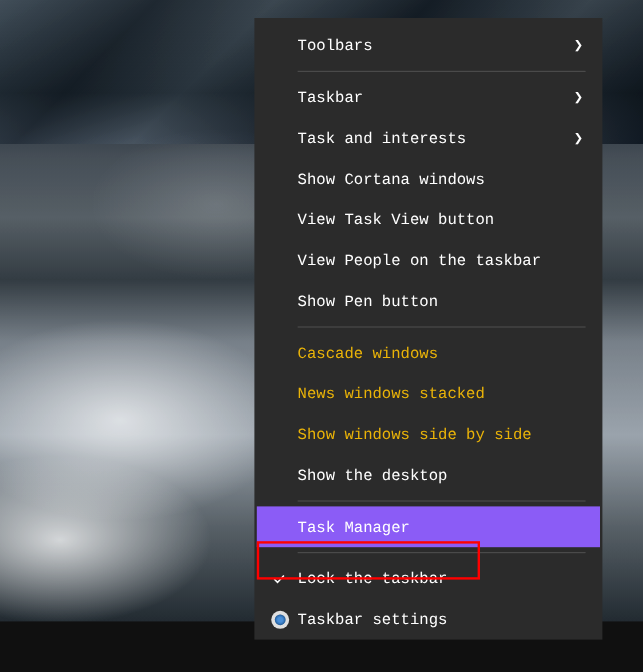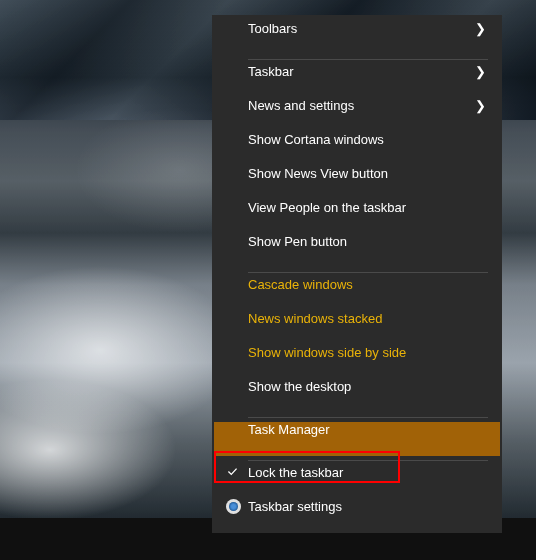--- a/index.html
+++ b/index.html
@@ -67,33 +67,34 @@
       top: 15px;
       left: 212px;
       width: 290px;
       background: #2b2b2b;
       display: flex;
       flex-direction: column;
       padding: 6px 2px 0 2px;
     }
     .menu-item {
       display: flex;
-      align-items: flex-start;
+      align-items: center;
       height: 34px;
       padding: 0 14px 0 12px;
       color: #ffffff;
       font-size: 13px;
       cursor: default;
       position: relative;
+      font-family: Liberation Mono, monospace;
     }
     .menu-item.disabled {
       color: #eab308;
     }
     .menu-item.hovered {
-      background: #a16207;
+      background: #8b5cf6;
     }
     .menu-icon {
       width: 22px;
       display: flex;
       align-items: center;
       justify-content: flex-start;
       flex-shrink: 0;
     }
     .menu-label {
       flex: 1;
@@ -155,30 +156,30 @@
       <span class="chevron">❯</span>
     </div>
     <div class="separator"></div>
     <div class="menu-item">
       <span class="menu-icon"></span>
       <span class="menu-label">Taskbar</span>
       <span class="chevron">❯</span>
     </div>
     <div class="menu-item">
       <span class="menu-icon"></span>
-      <span class="menu-label">News and settings</span>
+      <span class="menu-label">Task and interests</span>
       <span class="chevron">❯</span>
     </div>
     <div class="menu-item">
       <span class="menu-icon"></span>
       <span class="menu-label">Show Cortana windows</span>
     </div>
     <div class="menu-item">
       <span class="menu-icon"></span>
-      <span class="menu-label">Show News View button</span>
+      <span class="menu-label">View Task View button</span>
     </div>
     <div class="menu-item">
       <span class="menu-icon"></span>
       <span class="menu-label">View People on the taskbar</span>
     </div>
     <div class="menu-item">
       <span class="menu-icon"></span>
       <span class="menu-label">Show Pen button</span>
     </div>
     <div class="separator"></div>

